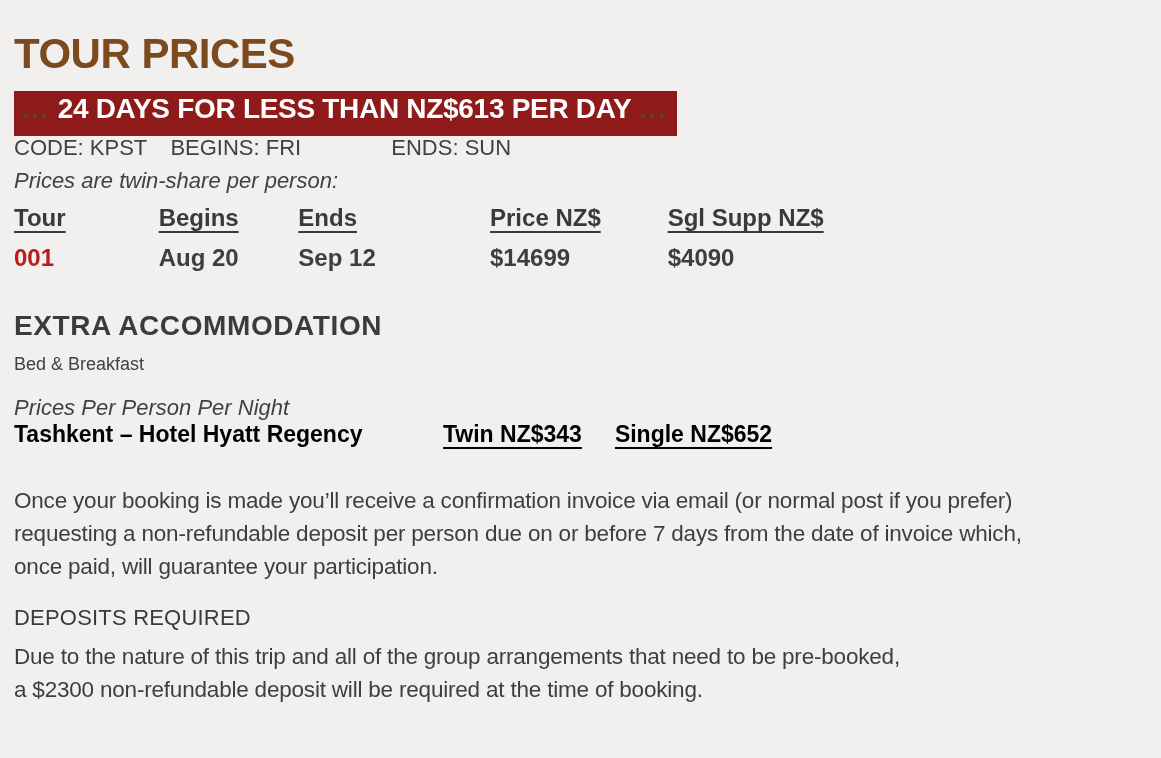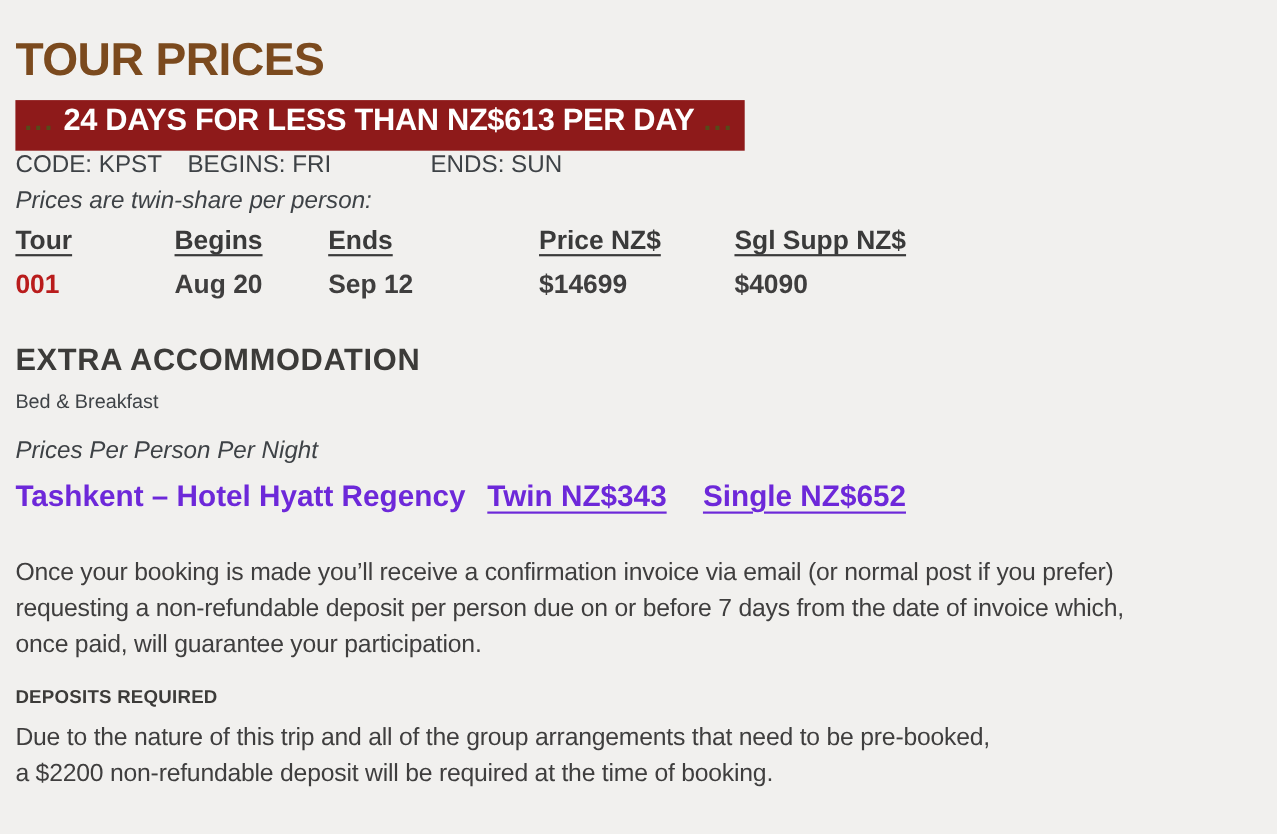--- a/index.html
+++ b/index.html
@@ -79,42 +79,42 @@
 
   .extra { margin-top: 38px; }
   .extra-heading {
     font-size: 28px;
     font-weight: 700;
     color: #3c3b39;
     letter-spacing: 0.6px;
   }
   .board-type { margin-top: 12px; font-size: 18px; color: #3e4246; }
   .ppn-note   { margin-top: 20px; font-size: 22px; font-style: italic; color: #3e4246; }
-  .hotel-line { margin-top: 14px; font-size: 27px; font-weight: 700; color: #6d28d9; white-space: nowrap; }
+  .hotel-line { margin-top: 0; font-size: 23px; font-weight: 700; color: #000000; white-space: nowrap; }
   .hotel-line .hotel-name { display: inline-block; width: 429px; }
   .hotel-line .price-underlined {
     text-decoration: underline;
     text-decoration-thickness: 2px;
     text-underline-offset: 5px;
   }
   .hotel-line .twin-price { margin-right: 33px; }
 
   .booking-note {
     margin-top: 36px;
     font-size: 22.5px;
     line-height: 33px;
     color: #3f3e3e;
     letter-spacing: -0.2px;
   }
   .booking-note div { white-space: nowrap; }
 
   .deposits { margin-top: 22px; }
   .deposits-heading {
-    font-size: 17px;
-    font-weight: 700;
+    font-size: 22px;
+    font-weight: 400;
     color: #3c3b39;
     letter-spacing: 0.2px;
   }
   .deposits-body {
     margin-top: 9px;
     font-size: 22.5px;
     line-height: 33px;
     color: #3f3e3e;
     letter-spacing: -0.2px;
   }
@@ -168,17 +168,17 @@
   <div class="booking-note">
     <div>Once your booking is made you’ll receive a confirmation invoice via email (or normal post if you prefer)</div>
     <div>requesting a non-refundable deposit per person due on or before 7 days from the date of invoice which,</div>
     <div>once paid, will guarantee your participation.</div>
   </div>
 
   <div class="deposits">
     <div class="deposits-heading">DEPOSITS REQUIRED</div>
     <div class="deposits-body">
       <div>Due to the nature of this trip and all of the group arrangements that need to be pre-booked,</div>
-      <div>a $2200 non-refundable deposit will be required at the time of booking.</div>
+      <div>a $2300 non-refundable deposit will be required at the time of booking.</div>
     </div>
   </div>
 
 </div>
 
 </body></html>

